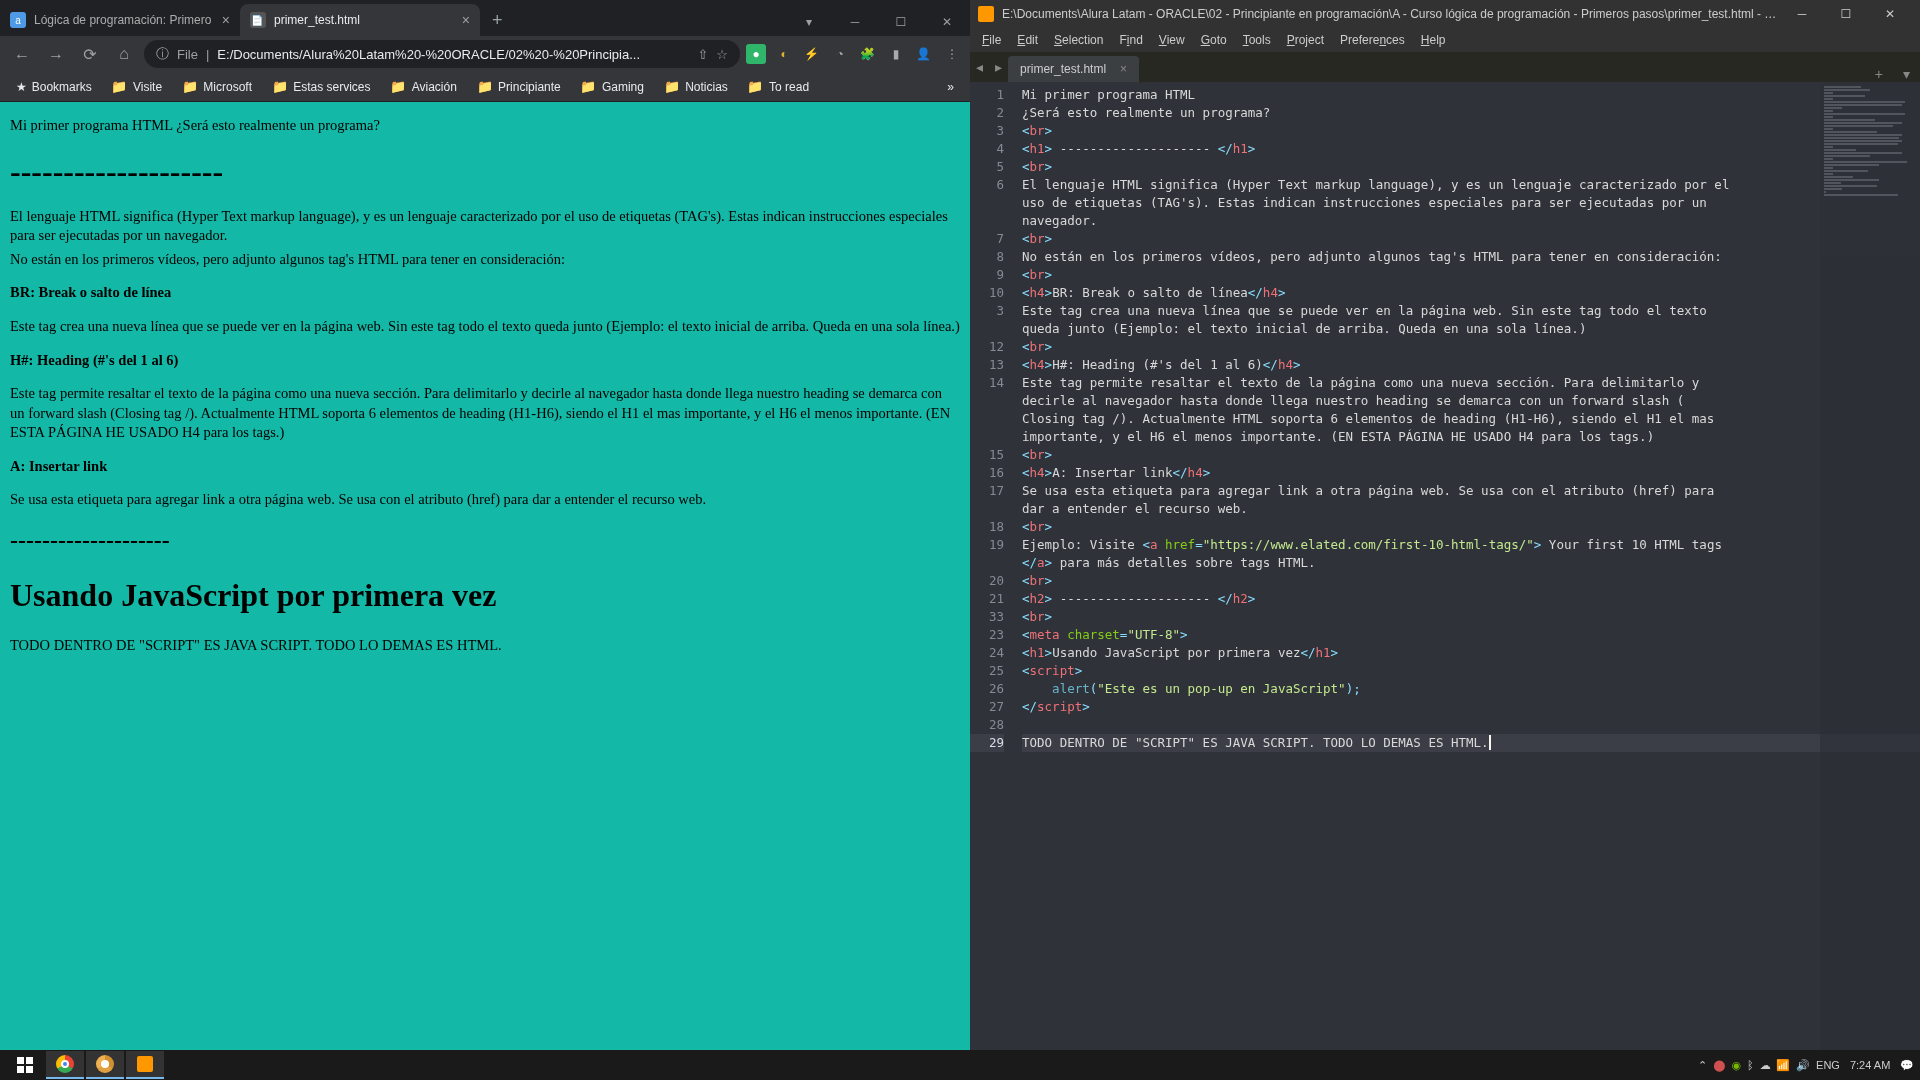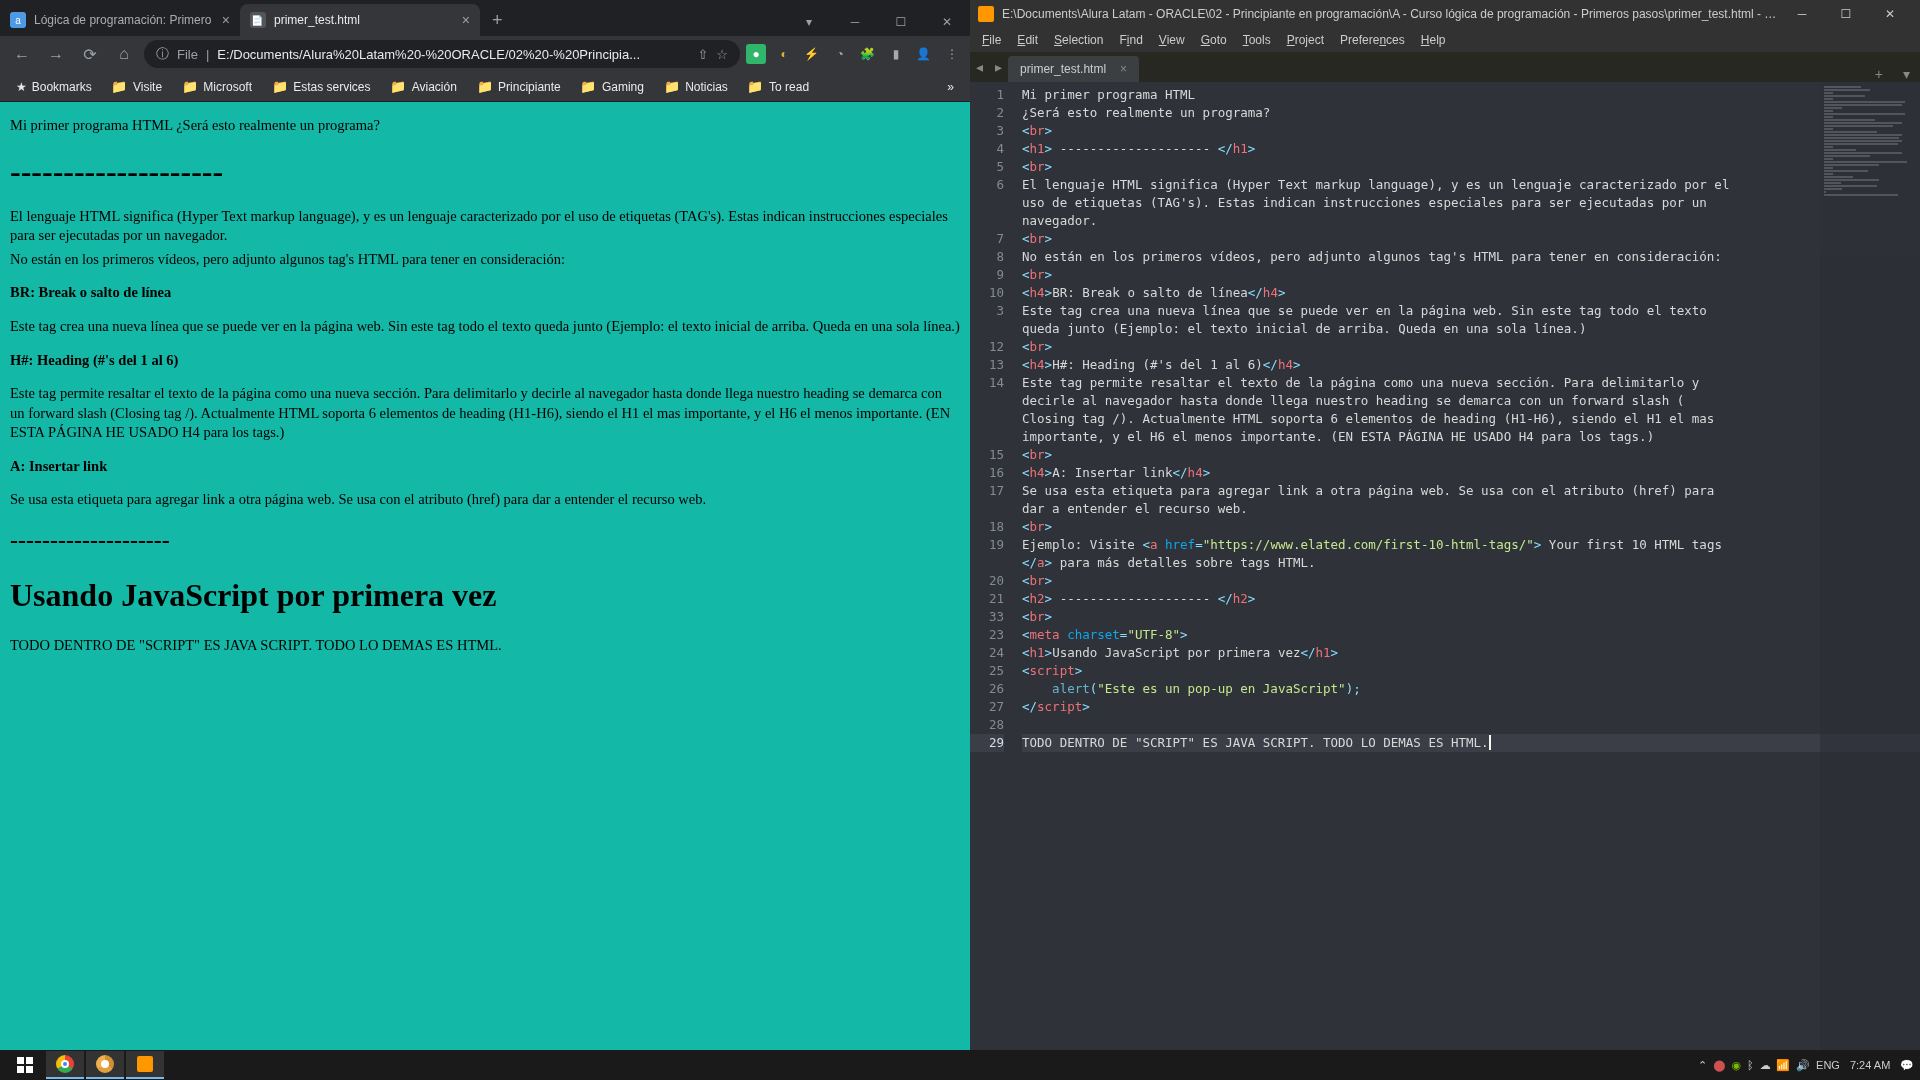--- a/index.html
+++ b/index.html
@@ -202,21 +202,21 @@
   display: inline-block;
   width: 2px; height: 15px;
   background: #f8f8f0;
   vertical-align: text-bottom;
   animation: blink 1s steps(1) infinite;
 }
 @keyframes blink { 50% { opacity: 0; } }
 .tag { color: #f07178; }
 .bracket { color: #89ddff; }
 .attr { color: #c3e88d; }
-.attrname { color: #0ea5e9; margin-top: 35px; }
+.attrname { color: #84cc16; margin-top: 35px; }
 .text { color: #d8d8d8; }
 .func { color: #69b4cc; }
 .str { color: #c3e88d; }
 .minimap {
   position: absolute;
   right: 0; top: 0;
   width: 100px; height: 100%;
   background: #2c2f36;
   opacity: 0.6;
 }

